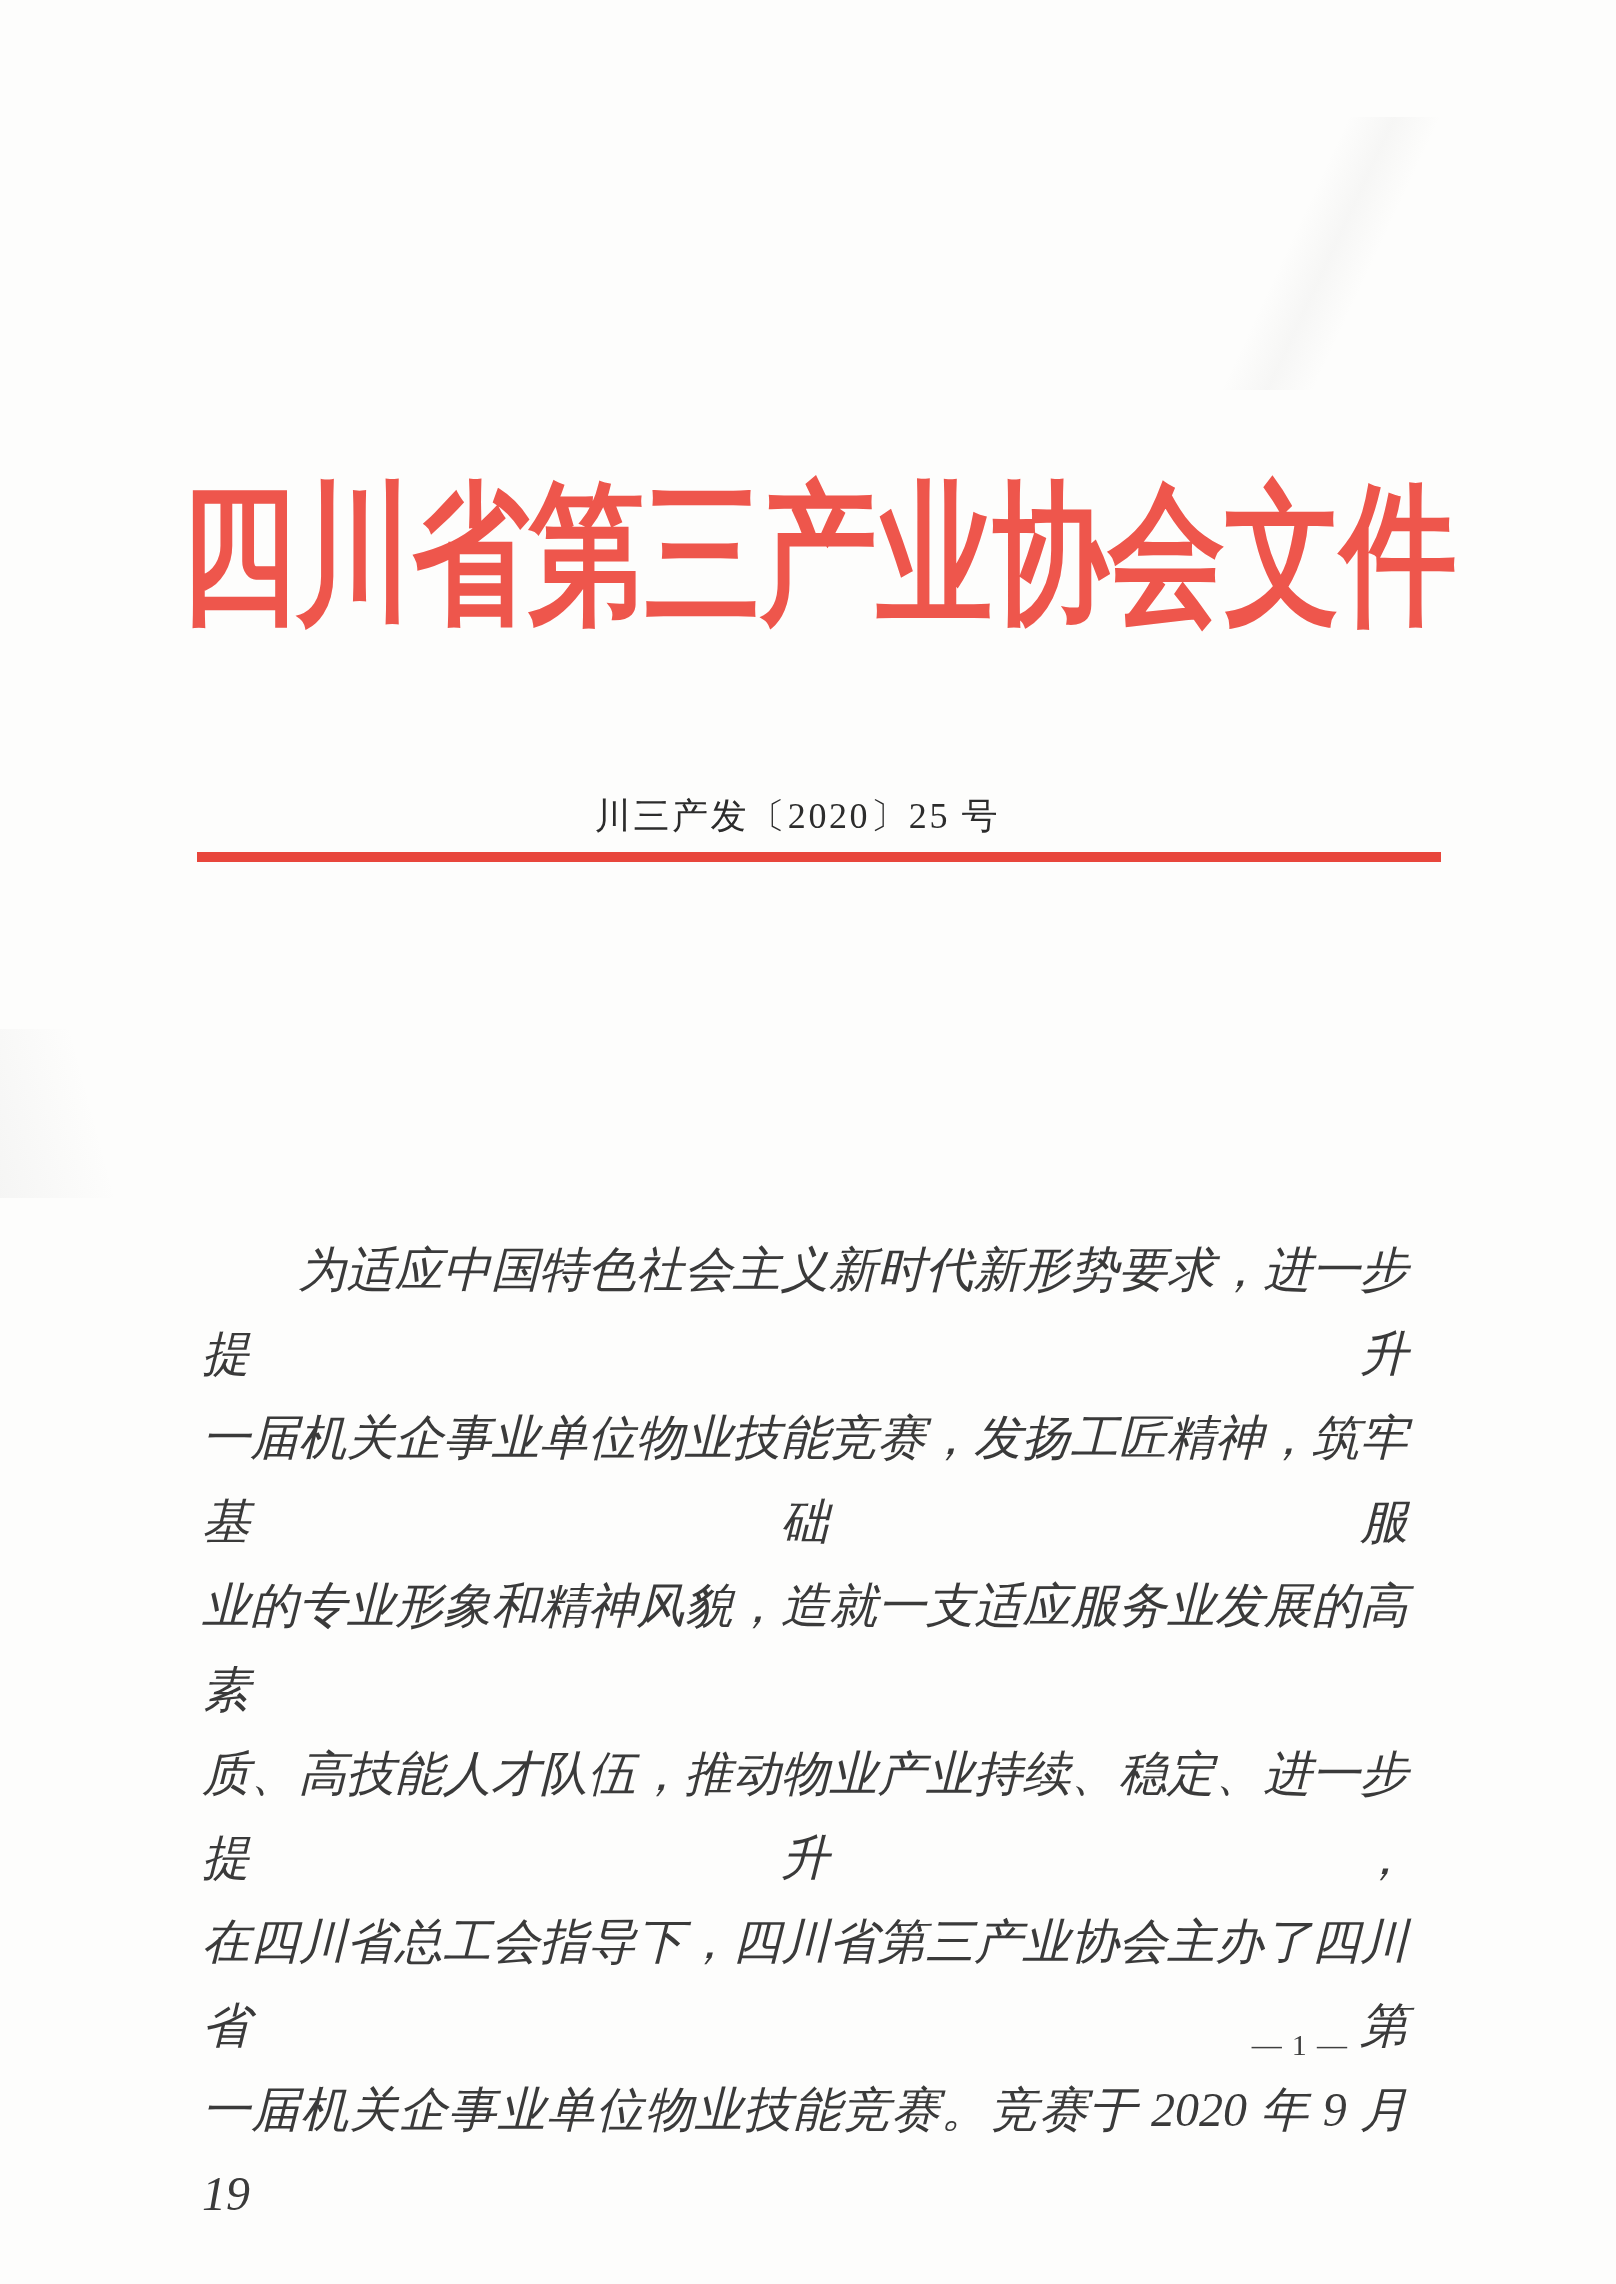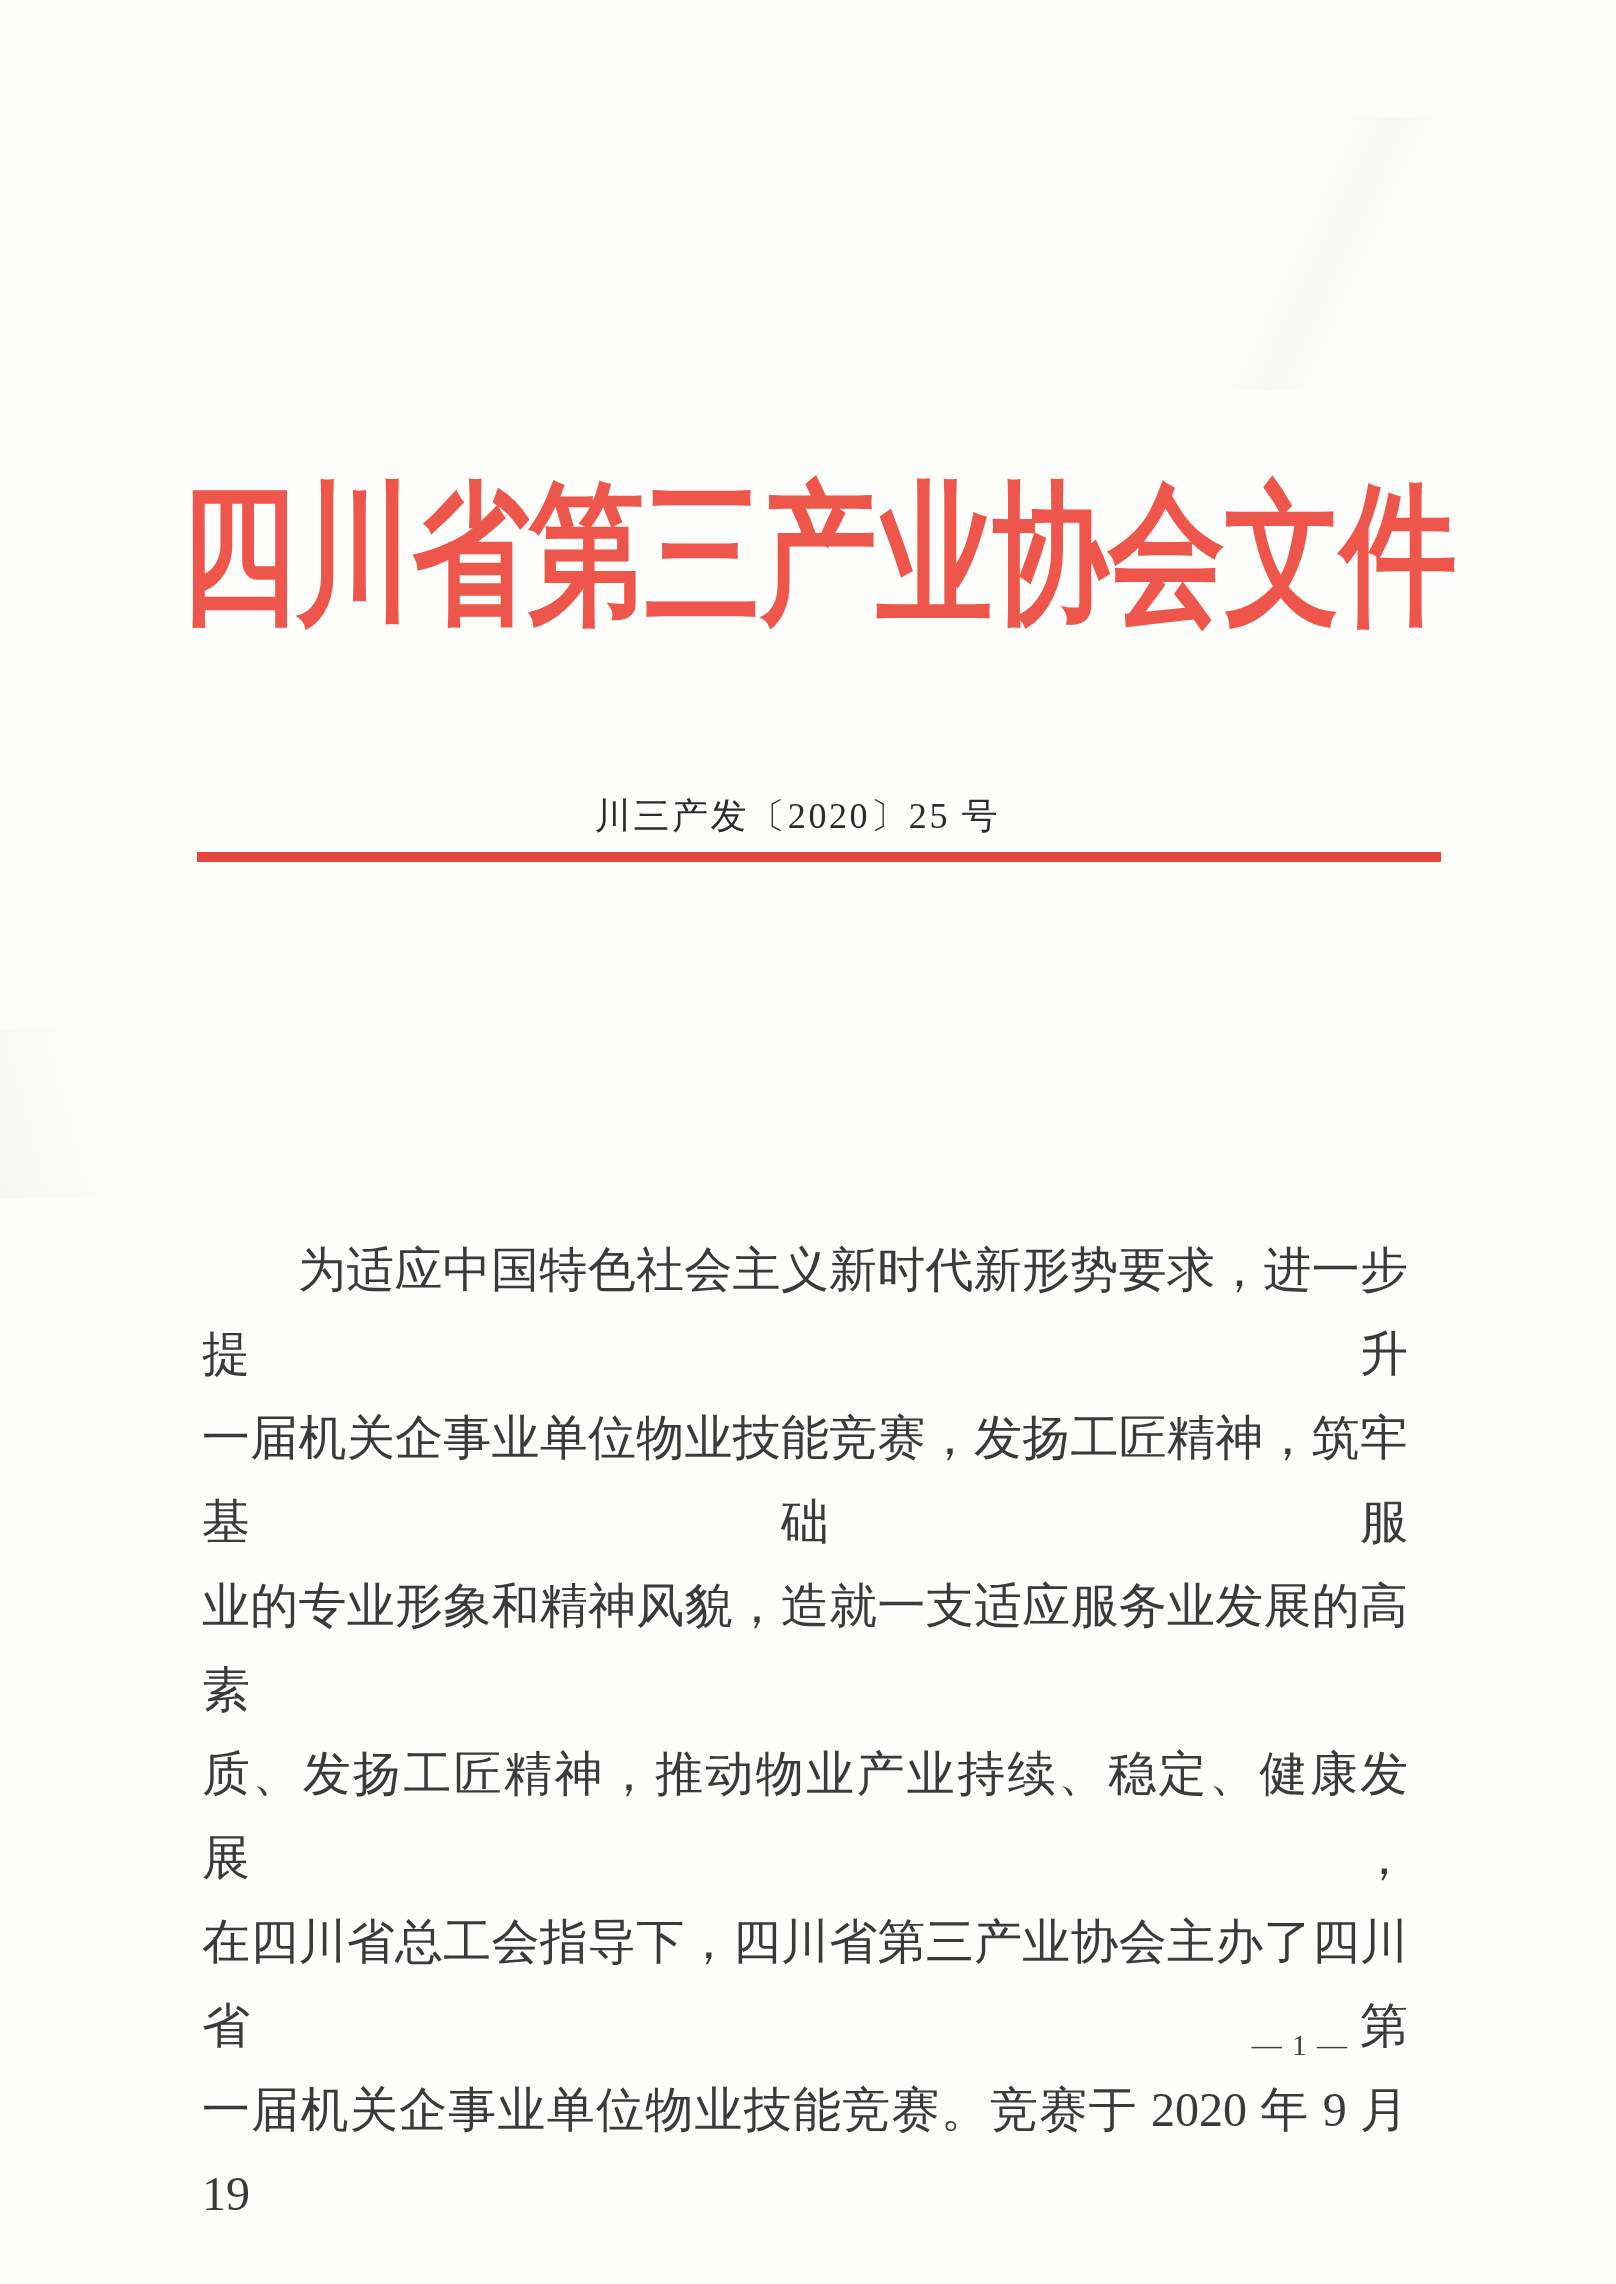--- a/index.html
+++ b/index.html
@@ -83,20 +83,21 @@
     left: 202px;
     width: 1206px;
     font-size: 48px;
     line-height: 84px;
     color: #3a3a3a;
     font-family: "Liberation Serif", "DejaVu Serif", serif;
   }
   .doc-body .b-line {
     width: 100%;
     white-space: nowrap;
+    font-style: italic;
   }
   .doc-body .b-line.fill {
     white-space: normal;
     text-align: justify;
     text-align-last: justify;
   }
   .doc-body .b-line.indent { text-indent: 2em; }
 
   
   .page-number {
@@ -158,21 +159,21 @@
 
   <div class="doc-number">川三产发〔2020〕25 号</div>
 
   <div class="red-rule"></div>
 
 
   <div class="doc-body">
     <div class="b-line fill indent">为适应中国特色社会主义新时代新形势要求，进一步提升</div>
     <div class="b-line fill">一届机关企事业单位物业技能竞赛，发扬工匠精神，筑牢基础服</div>
     <div class="b-line fill">业的专业形象和精神风貌，造就一支适应服务业发展的高素</div>
-    <div class="b-line fill">质、发扬工匠精神，推动物业产业持续、稳定、健康发展，</div>
+    <div class="b-line fill">质、高技能人才队伍，推动物业产业持续、稳定、进一步提升，</div>
     <div class="b-line fill">在四川省总工会指导下，四川省第三产业协会主办了四川省第</div>
     <div class="b-line fill">一届机关企事业单位物业技能竞赛。竞赛于 2020 年 9 月 19</div>
 
   </div>
 
   <div class="page-number">— 1 —</div>
 
   <div class="scan-edge-line"></div>
   <div class="scan-crease-top"></div>
   <div class="scan-crease-mid"></div>

